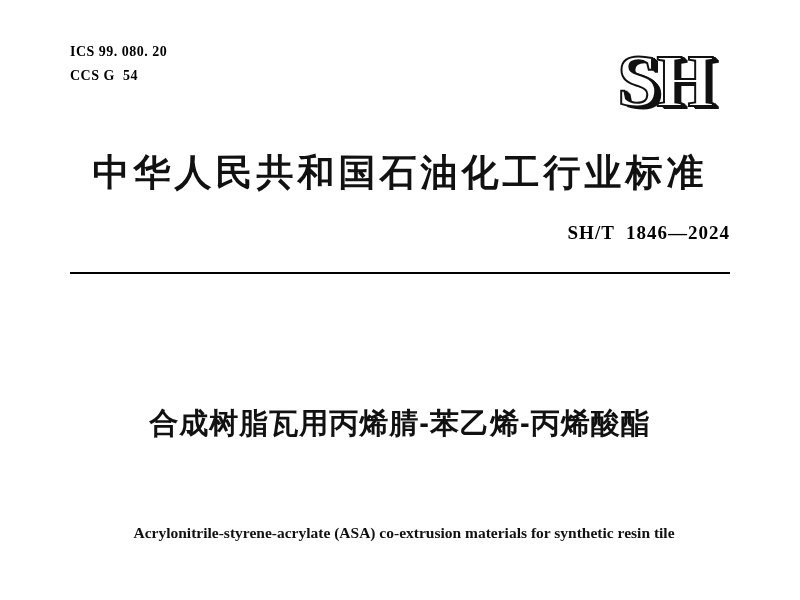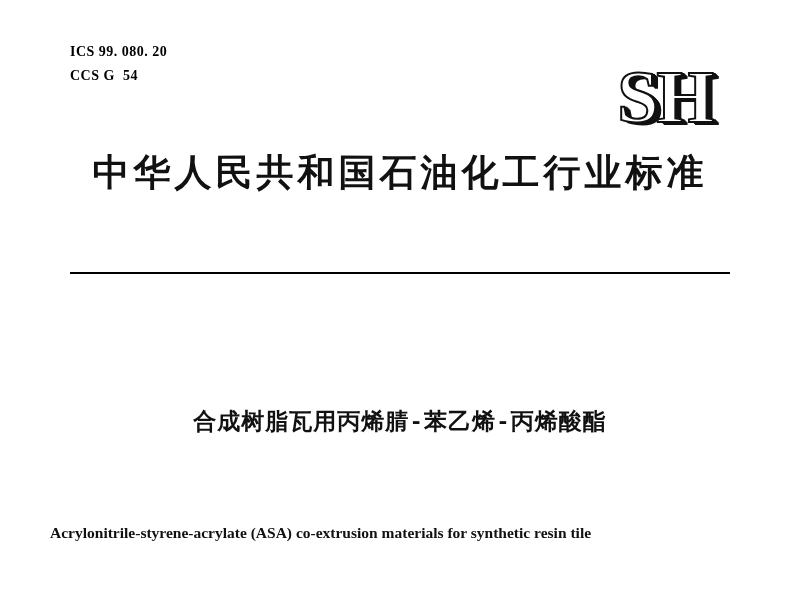--- a/index.html
+++ b/index.html
@@ -46,21 +46,20 @@
     font-size: 74px;
     line-height: 74px;
     letter-spacing: -2px;
     color: #ffffff;
     -webkit-text-stroke: 2px #111111;
     text-shadow:
        3px 0 0 #111111,
        4px 1px 0 #111111,
        5px 2px 0 #111111,
        6px 3px 0 #111111;
-    margin-top: 16px;
   }
 
   
   .std-title {
     position: absolute;
     left: 0;
     right: 0;
     top: 148px;
     text-align: center;
     font-family: "Liberation Serif", serif;
@@ -92,37 +91,38 @@
     background: #000000;
   }
 
   
   .subject-cn {
     position: absolute;
     left: 60px;
     right: 60px;
     top: 400px;
     text-align: center;
-    font-family: Liberation Mono, monospace;
+    font-family: Liberation Sans, sans-serif;
     font-weight: bold;
-    font-size: 23px;
+    font-size: 29px;
     line-height: 46px;
     letter-spacing: 1px;
     color: #111111;
   }
   .subject-cn .line2 {
     display: block;
   }
 
   
   .subject-en {
     position: absolute;
     left: 50px;
     right: 42px;
     top: 524px;
+    text-align: center;
     font-family: "Liberation Serif", serif;
     font-weight: bold;
     font-size: 15.5px;
     letter-spacing: 0px;
     color: #111111;
   }
 </style>
 </head>
 <body>
 
@@ -130,20 +130,21 @@
 
   <div class="codes">
     <div>ICS 99. 080. 20</div>
     <div>CCS G  54</div>
   </div>
 
   <div class="emblem">SH</div>
 
   <div class="std-title">中华人民共和国石油化工行业标准</div>
 
+  <div class="std-number">SH/T  1846—2024</div>
 
   <div class="rule"></div>
 
   <div class="subject-cn">
     <span>合成树脂瓦用丙烯腈-苯乙烯-丙烯酸酯</span>
   </div>
 
   <div class="subject-en">Acrylonitrile-styrene-acrylate (ASA) co-extrusion materials for synthetic resin tile</div>
 
 </div>

